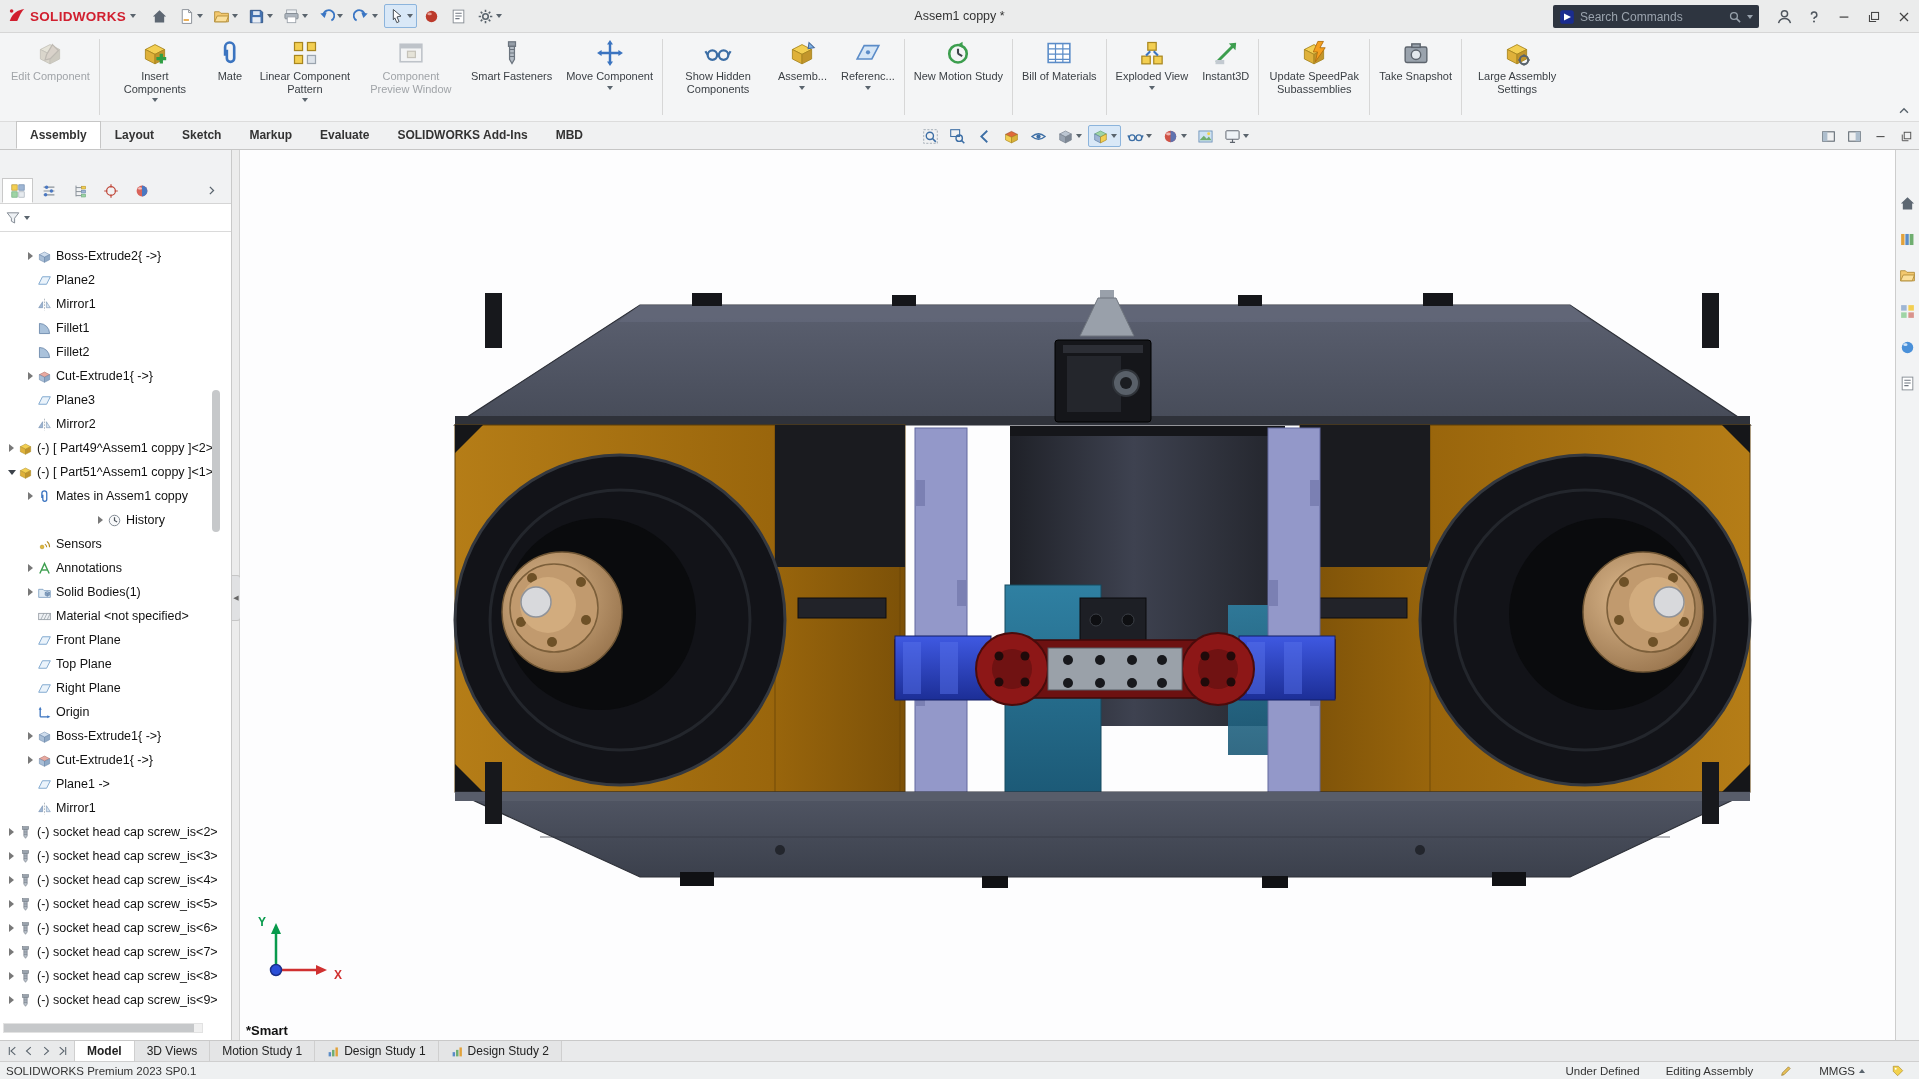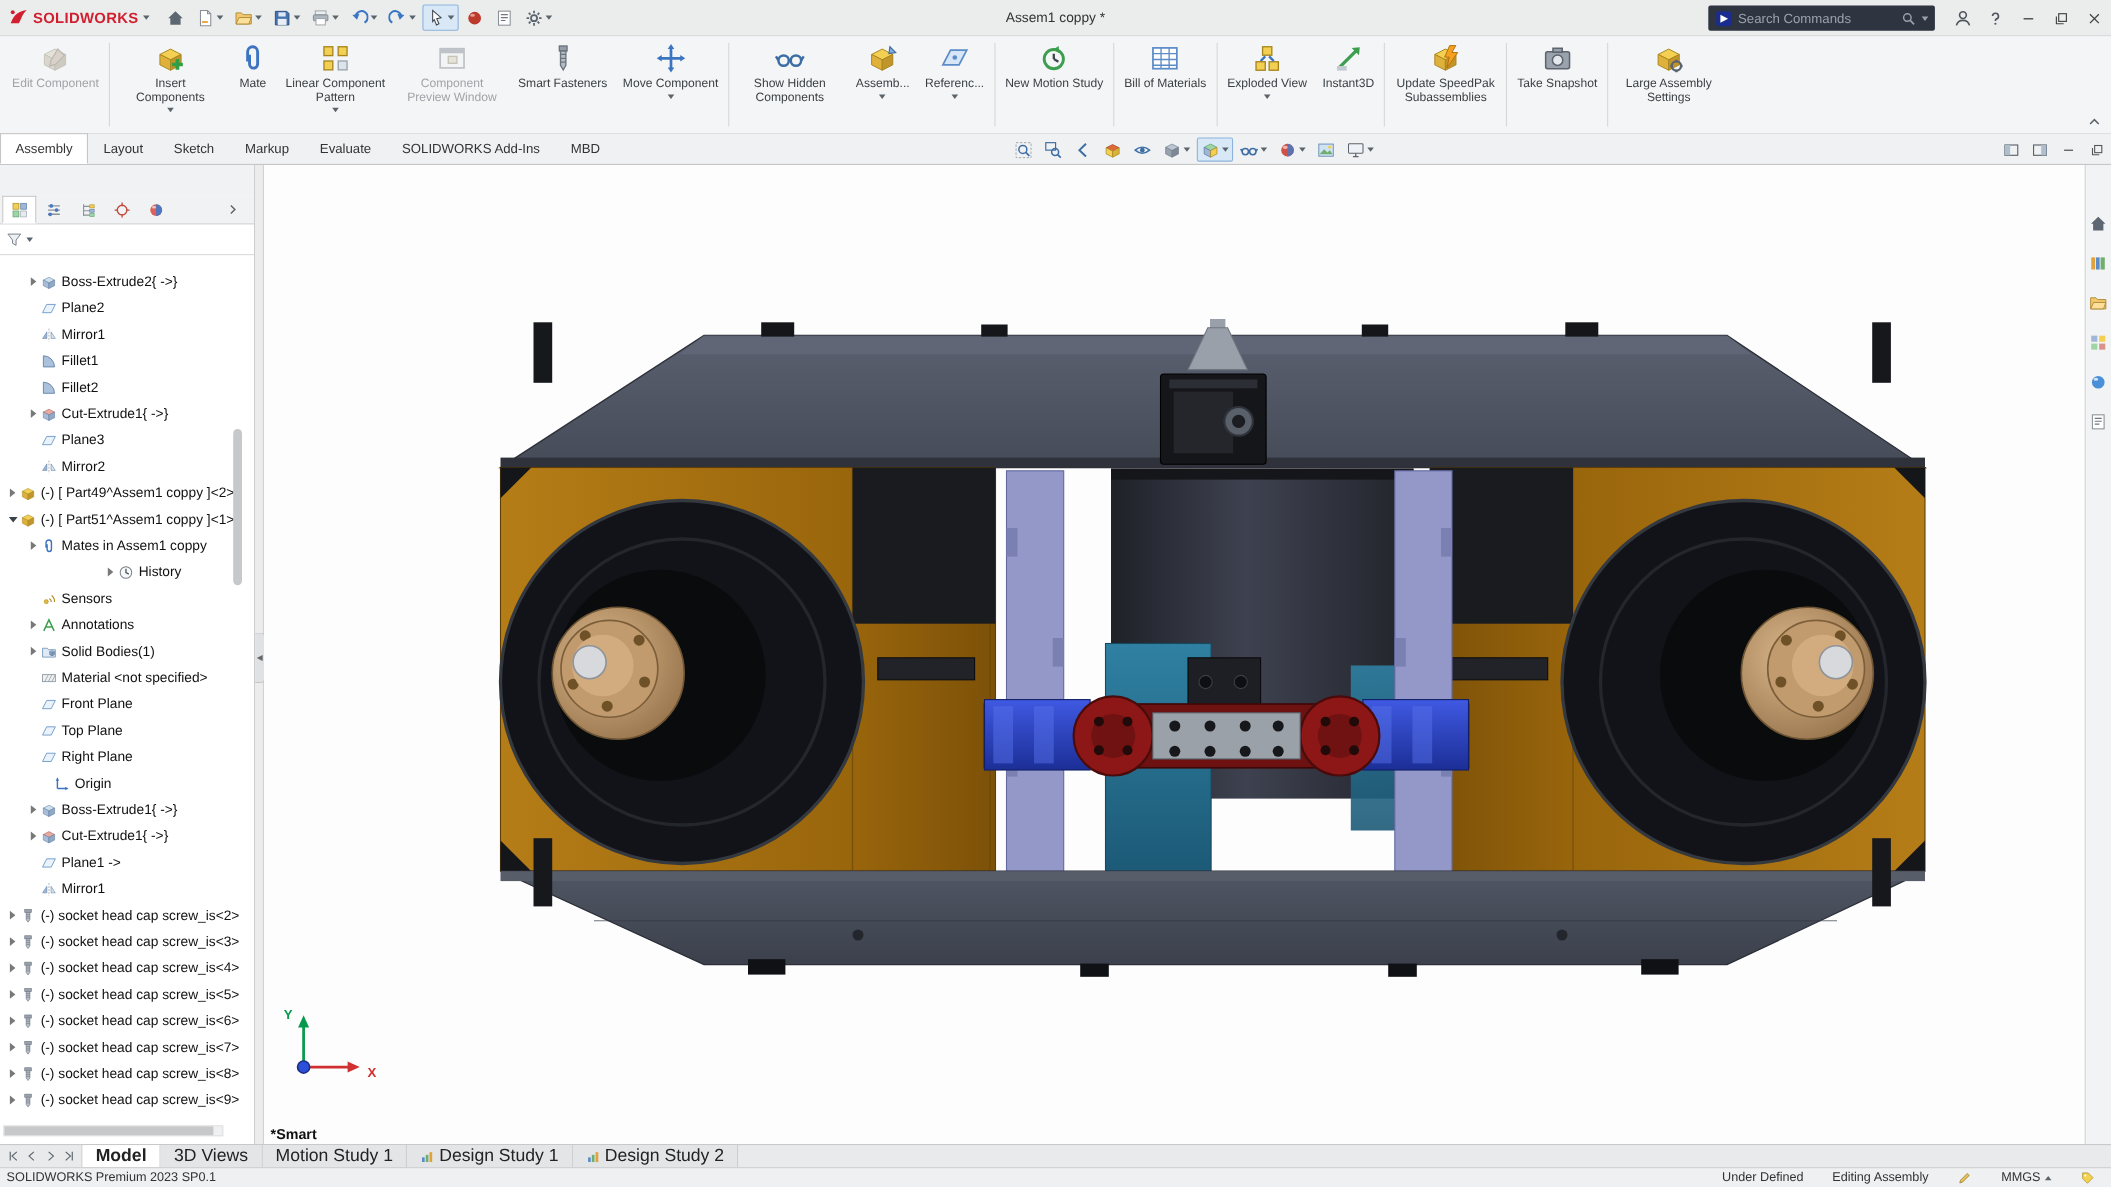--- a/index.html
+++ b/index.html
@@ -29,21 +29,21 @@
 .rb-btn{display:flex;flex-direction:column;align-items:center;padding:6px 7px 2px;max-width:106px;min-width:44px;}
 .rb-btn .rb-label{font-size:11px;line-height:12.5px;text-align:center;color:#3a3f44;margin-top:3px;max-width:92px;}
 .rb-btn.disabled .rb-label{color:#a0a4a8;}
 .rb-btn.disabled .ic{opacity:.45;filter:grayscale(.8);}
 .rb-btn .car-d{margin-top:3px;}
 .rb-sep{width:1px;background:#d7d7d7;margin:6px 2px;}
 .ribbon-collapse{position:absolute;right:8px;bottom:3px;}
 
 
 .tabrow{position:absolute;top:122px;left:0;right:0;height:28px;background:#f0f1f2;border-bottom:1px solid #c6c6c6;display:flex;align-items:flex-end;}
-.cmd-tabs{display:flex;margin-left:0;height:28px;}
+.cmd-tabs{display:flex;margin-left:16px;height:28px;font-weight:bold;}
 .cmd-tab{padding:0 13px;display:flex;align-items:center;font-size:12px;color:#333;border:1px solid transparent;height:28px;}
 .cmd-tab.active{background:#fff;border-color:#c6c6c6;border-bottom-color:#fff;}
 .vp-toolbar{position:absolute;left:918px;top:2px;height:24px;display:flex;align-items:center;gap:2px;}
 .vp-btn{height:22px;display:flex;align-items:center;padding:0 3px;border:1px solid transparent;border-radius:2px;gap:2px;}
 .vp-btn.active{background:#d9e8f7;border-color:#8cb4dc;}
 .tabrow-right{position:absolute;right:2px;top:2px;display:flex;align-items:center;gap:4px;height:24px;}
 .tr-ic{width:22px;height:22px;display:flex;align-items:center;justify-content:center;}
 
 
 .main{position:absolute;top:150px;left:0;right:0;bottom:39px;display:flex;}
@@ -72,21 +72,21 @@
 .tr-x{position:absolute;right:-4px;bottom:2px;color:#d03030;font-size:12px;font-weight:bold;}
 .view-label{position:absolute;left:6px;bottom:2px;font-size:13px;font-weight:700;color:#111;}
 .task-pane{width:24px;flex:none;background:#f2f3f4;border-left:1px solid #cdcdcd;display:flex;flex-direction:column;align-items:center;padding-top:42px;gap:14px;}
 .tp-btn{width:22px;height:22px;display:flex;align-items:center;justify-content:center;}
 
 
 .doc-tabs{position:absolute;left:0;right:0;bottom:18px;height:21px;background:#e9eaeb;border-top:1px solid #c9c9c9;display:flex;align-items:stretch;}
 .dt-nav{display:flex;align-items:center;padding:0 3px;border-right:1px solid #cfcfcf;}
 .dt-nav .nv{width:17px;height:17px;display:flex;align-items:center;justify-content:center;}
 .dt-tabs{display:flex;align-items:stretch;}
-.dtab{padding:0 12px;display:flex;align-items:center;gap:4px;font-size:16px;color:#222;background:#e4e5e6;border-right:1px solid #cfcfcf;}
+.dtab{padding:0 12px;display:flex;align-items:center;gap:4px;font-size:12px;color:#222;background:#e4e5e6;border-right:1px solid #cfcfcf;}
 .dtab.active{background:#fff;font-weight:bold;}
 
 
 .statusbar{position:absolute;left:0;right:0;bottom:0;height:18px;background:#eef0f1;border-top:1px solid #cfcfcf;display:flex;align-items:center;font-size:11.5px;color:#333;}
 .sb-left{margin-left:6px;}
 .sb-right{margin-left:auto;display:flex;align-items:center;gap:26px;margin-right:14px;}
 .units{display:flex;align-items:center;gap:4px;}
 </style>
 </head>
 <body>
@@ -861,21 +861,21 @@
           </div>
           <div class="trow" style="padding-left: 24px;">
             <span class="arrow "></span>
             <span class="ic" style="width:15px;height:15px">
               <svg viewBox="0 0 16 16" width="15" height="15" xmlns="http://www.w3.org/2000/svg">
                 <polygon points="1.8,12 5.8,4 14.2,4 10.2,12" fill="#dcebf8" fill-opacity="0.6" stroke="#6f9cc9" stroke-width="0.9"></polygon>
               </svg>
             </span>
             <span class="tlabel">Right Plane</span>
           </div>
-          <div class="trow" style="padding-left: 36px;">
+          <div class="trow" style="padding-left: 24px;">
             <span class="arrow "></span>
             <span class="ic" style="width:15px;height:15px">
               <svg viewBox="0 0 16 16" width="15" height="15" xmlns="http://www.w3.org/2000/svg">
                 <path d="M3.4 12.6 H11.8 M3.4 12.6 V4.2" stroke="#3b74c0" stroke-width="1.4"></path>
                 <polygon points="14.2,12.6 11,11 11,14.2" fill="#3b74c0"></polygon>
                 <polygon points="3.4,1.8 1.8,5 5,5" fill="#3b74c0"></polygon>
               </svg>
             </span>
             <span class="tlabel">Origin</span>
           </div>

